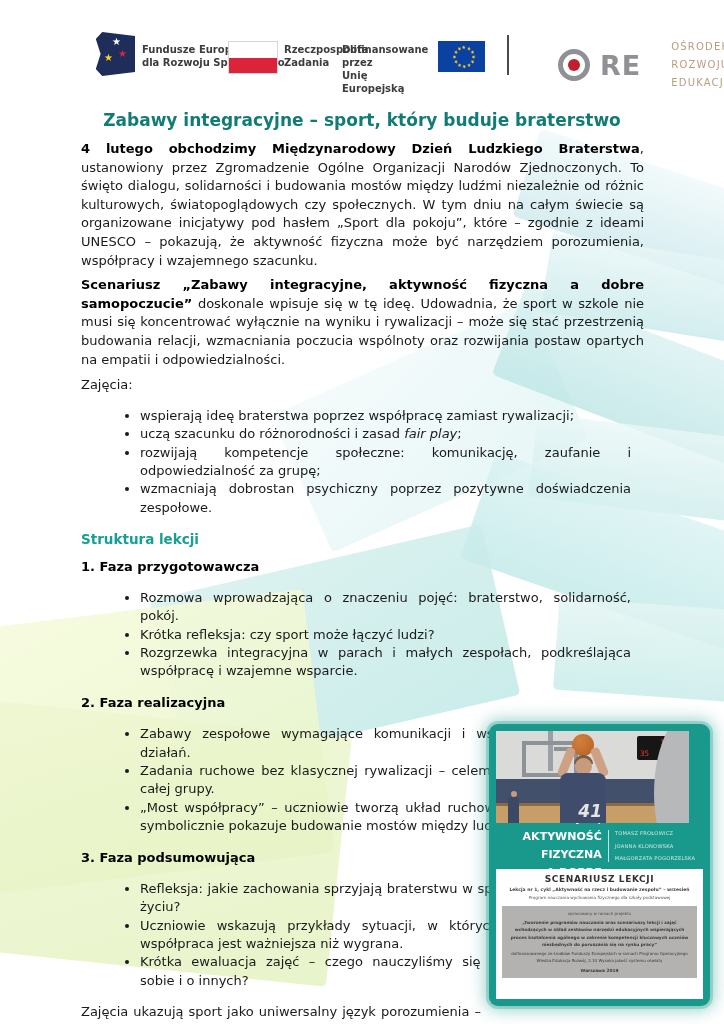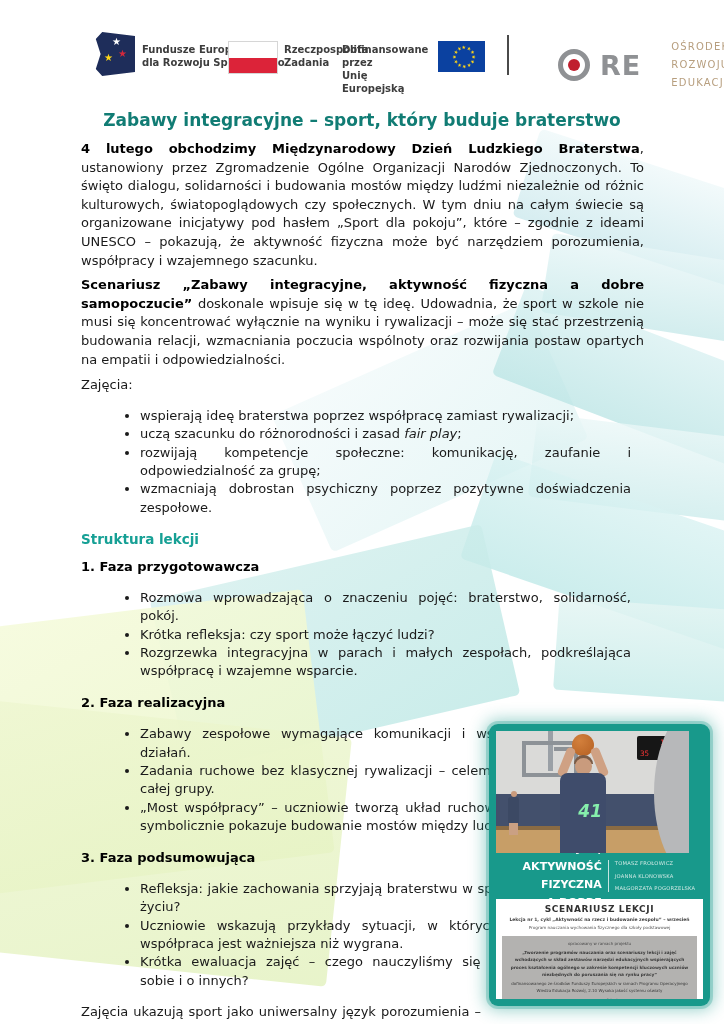--- a/index.html
+++ b/index.html
@@ -52,40 +52,40 @@
   .ph-title{font-size:13px;font-weight:bold;color:#000;margin:3px 0 0;line-height:19px;text-align:left;}
   .s-h{margin-top:10px !important;}
   li.narrow{width:358px;}
   .closing{margin-top:12px !important;width:400px;}
   .it{font-style:italic;}
   
   .poster{position:absolute;left:489px;top:724px;width:207px;height:268px;z-index:3;
           background:#18998b;border-radius:9px;padding:7px;
           box-shadow:0 0 0 3px rgba(24,153,139,.28),0 0 16px 4px rgba(24,153,139,.45);}
   .poster-in{position:relative;width:100%;height:100%;background:#ffffff;display:flex;flex-direction:column;overflow:hidden;}
-  .photo{position:relative;height:122px;background:#18998b;flex:none;overflow:hidden;}
+  .photo{position:relative;height:92px;background:#18998b;flex:none;overflow:hidden;}
   .photo-img{position:absolute;left:0;top:0;width:176px;height:100%;
              background:linear-gradient(180deg,#dadad8 0%,#dadad8 52%,#43506c 52%,#43506c 78%,#8a6b43 78%,#8a6b43 81%,#c79e67 81%,#c79e67 100%);}
   .swoosh{position:absolute;left:158px;top:-28px;width:96px;height:180px;border-radius:50%;background:#b7b8ba;}
   .teal-strip{position:absolute;right:0;top:0;bottom:0;width:14px;background:#18998b;}
   .pole{position:absolute;left:52px;top:0;width:5px;height:40px;background:#9aa0a6;}
   .board{position:absolute;left:26px;top:10px;width:48px;height:28px;border:4px solid #8d9297;}
   .bracket{position:absolute;left:58px;top:16px;width:34px;height:4px;background:#8d9297;}
   .sboard{position:absolute;right:22px;top:5px;width:44px;height:24px;background:#161616;border-radius:2px;
           font-family:"DejaVu Sans Mono",monospace;color:#f63535;font-size:7.5px;line-height:11px;padding:1px 3px;box-sizing:border-box;}
   .sb-r1{text-align:right;}
   .sb-r2{text-align:left;}
   .ball{position:absolute;left:76px;top:3px;width:22px;height:22px;border-radius:50%;
         background:radial-gradient(circle at 35% 30%,#d3803c,#b45f22);}
   .arm-l{position:absolute;left:66px;top:16px;width:9px;height:30px;background:#cfa184;transform:rotate(22deg);border-radius:4px;}
   .arm-r{position:absolute;left:99px;top:16px;width:9px;height:30px;background:#cfa184;transform:rotate(-22deg);border-radius:4px;}
   .head{position:absolute;left:79px;top:27px;width:17px;height:17px;border-radius:50%;background:#c99b7d;}
   .hair{position:absolute;left:78px;top:24px;width:19px;height:9px;border-radius:9px 9px 0 0;background:#7a5b46;}
   .torso{position:absolute;left:64px;top:42px;width:46px;height:80px;background:#3f4c6b;border-radius:8px 8px 0 0;}
-  .jnum{position:absolute;right:4px;top:28px;color:#86efac;font-weight:bold;font-size:17px;font-style:italic;}
+  .jnum{position:absolute;right:4px;top:28px;color:#e5e5e5;font-weight:bold;font-size:17px;font-style:italic;}
   .p2nd{position:absolute;left:12px;top:66px;width:11px;height:26px;background:#3c4964;border-radius:3px 3px 0 0;}
   .p2nd::before{content:"";position:absolute;left:2.5px;top:-6px;width:6px;height:6px;border-radius:50%;background:#c99b7d;}
   .p2nd::after{content:"";position:absolute;left:1px;top:26px;width:9px;height:12px;background:#caa083;}
   .band{height:46px;flex:none;background:#18998b;display:flex;align-items:center;color:#fff;}
   .band-l{flex:1.2;text-align:right;font-size:11px;font-weight:bold;line-height:1.65;padding-right:6px;}
   .band-div{width:1px;height:70%;background:rgba(255,255,255,.75);flex:none;}
   .band-r{flex:1;font-size:5.2px;color:#cfe9e4;line-height:2.4;padding-left:6px;letter-spacing:.2px;}
   .scen{flex:none;text-align:center;padding:5px 8px 3px;background:#fff;}
   .scen-h{font-size:9px;font-weight:bold;color:#333;letter-spacing:.6px;}
   .scen-l1{font-size:4.5px;font-weight:bold;color:#444;margin-top:3px;}

